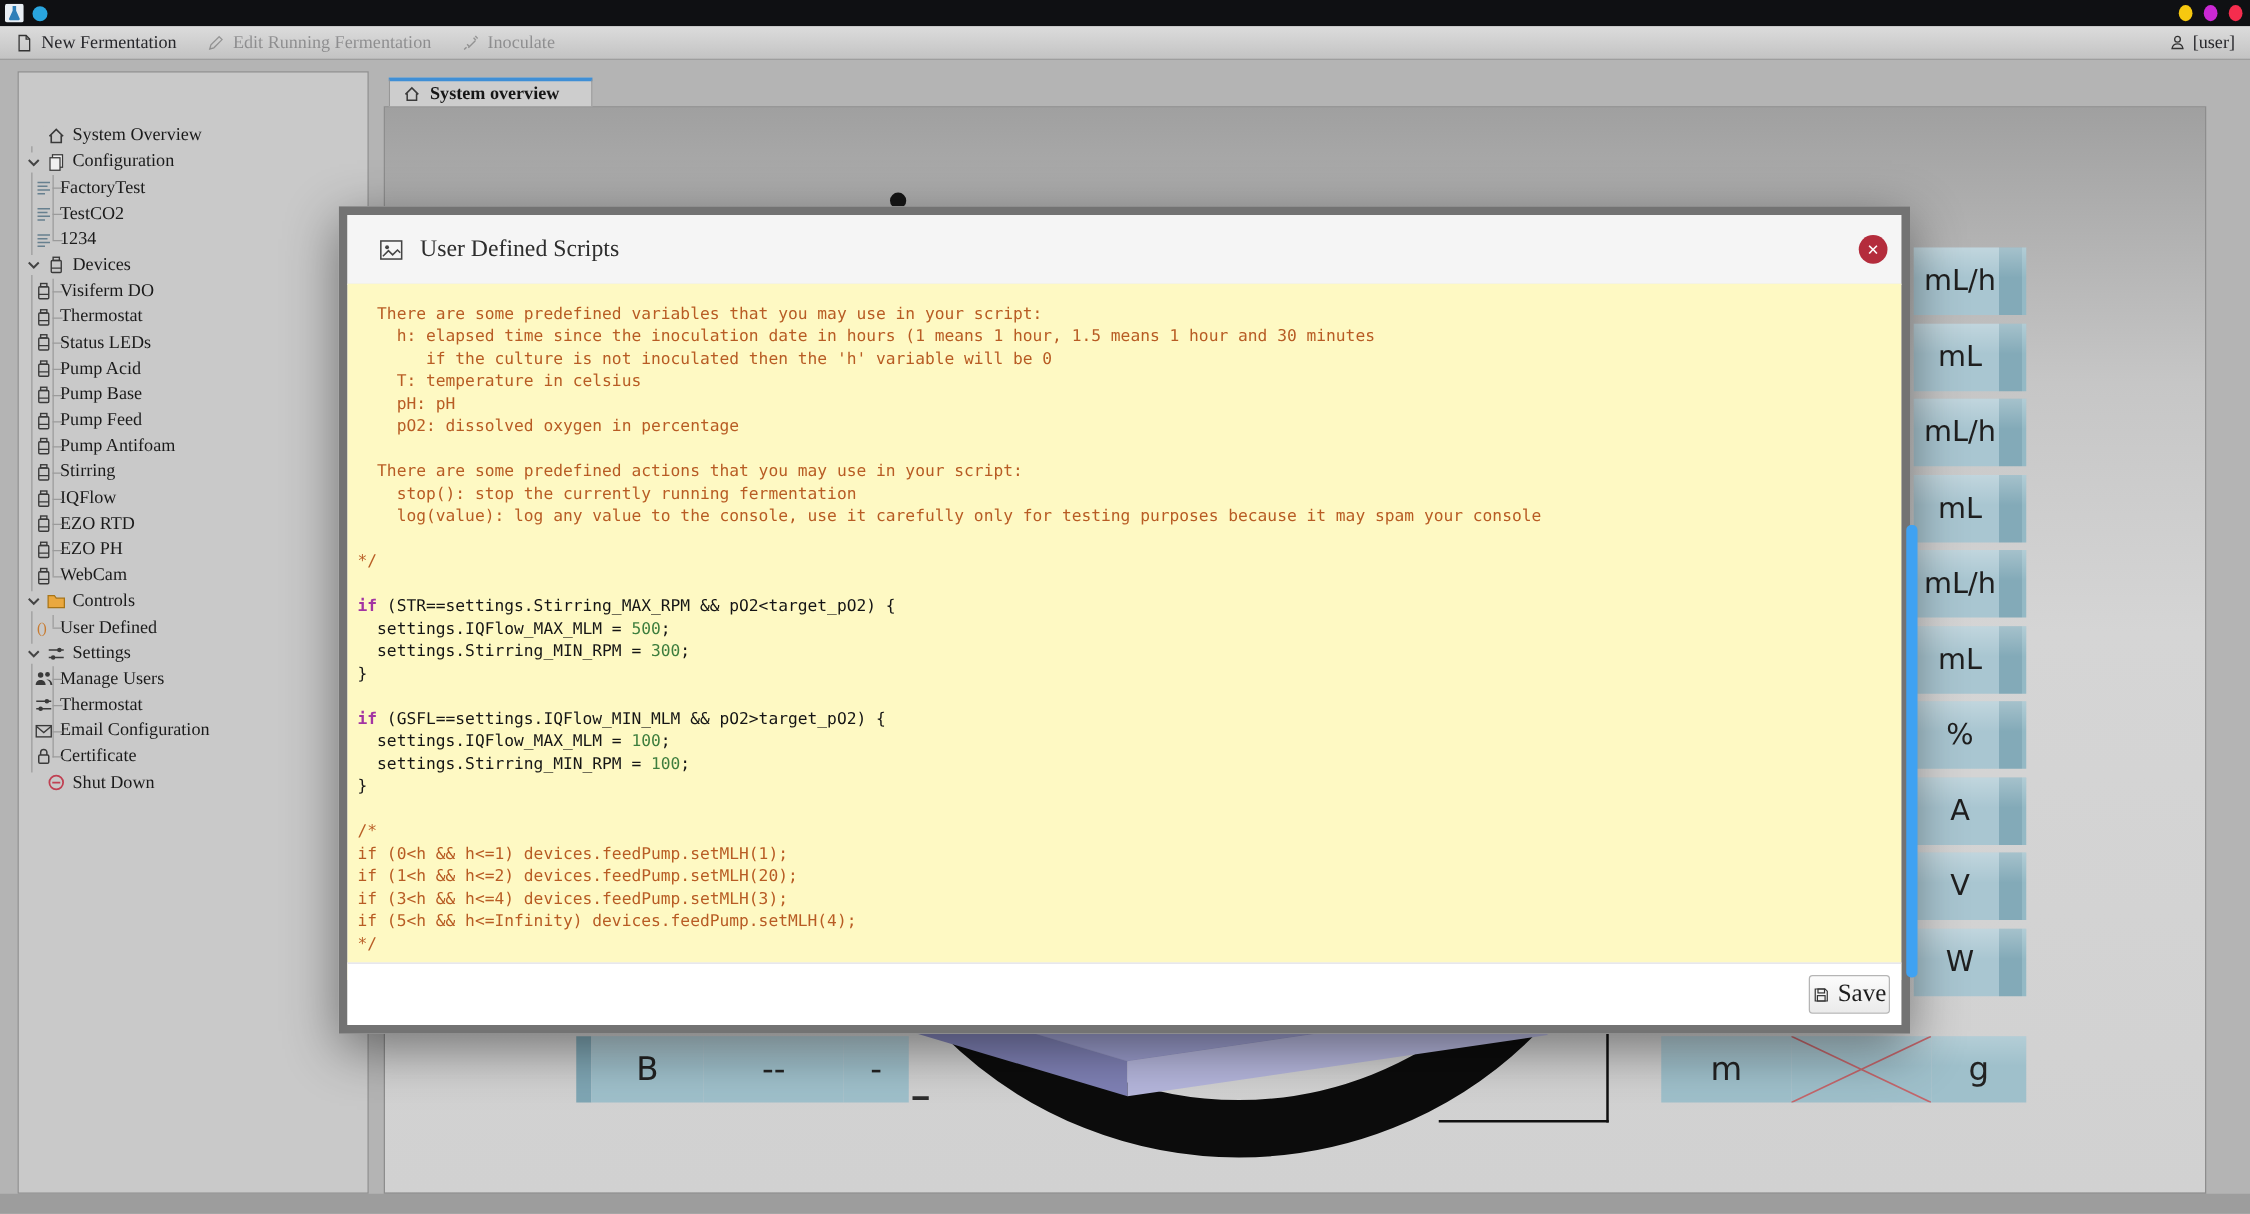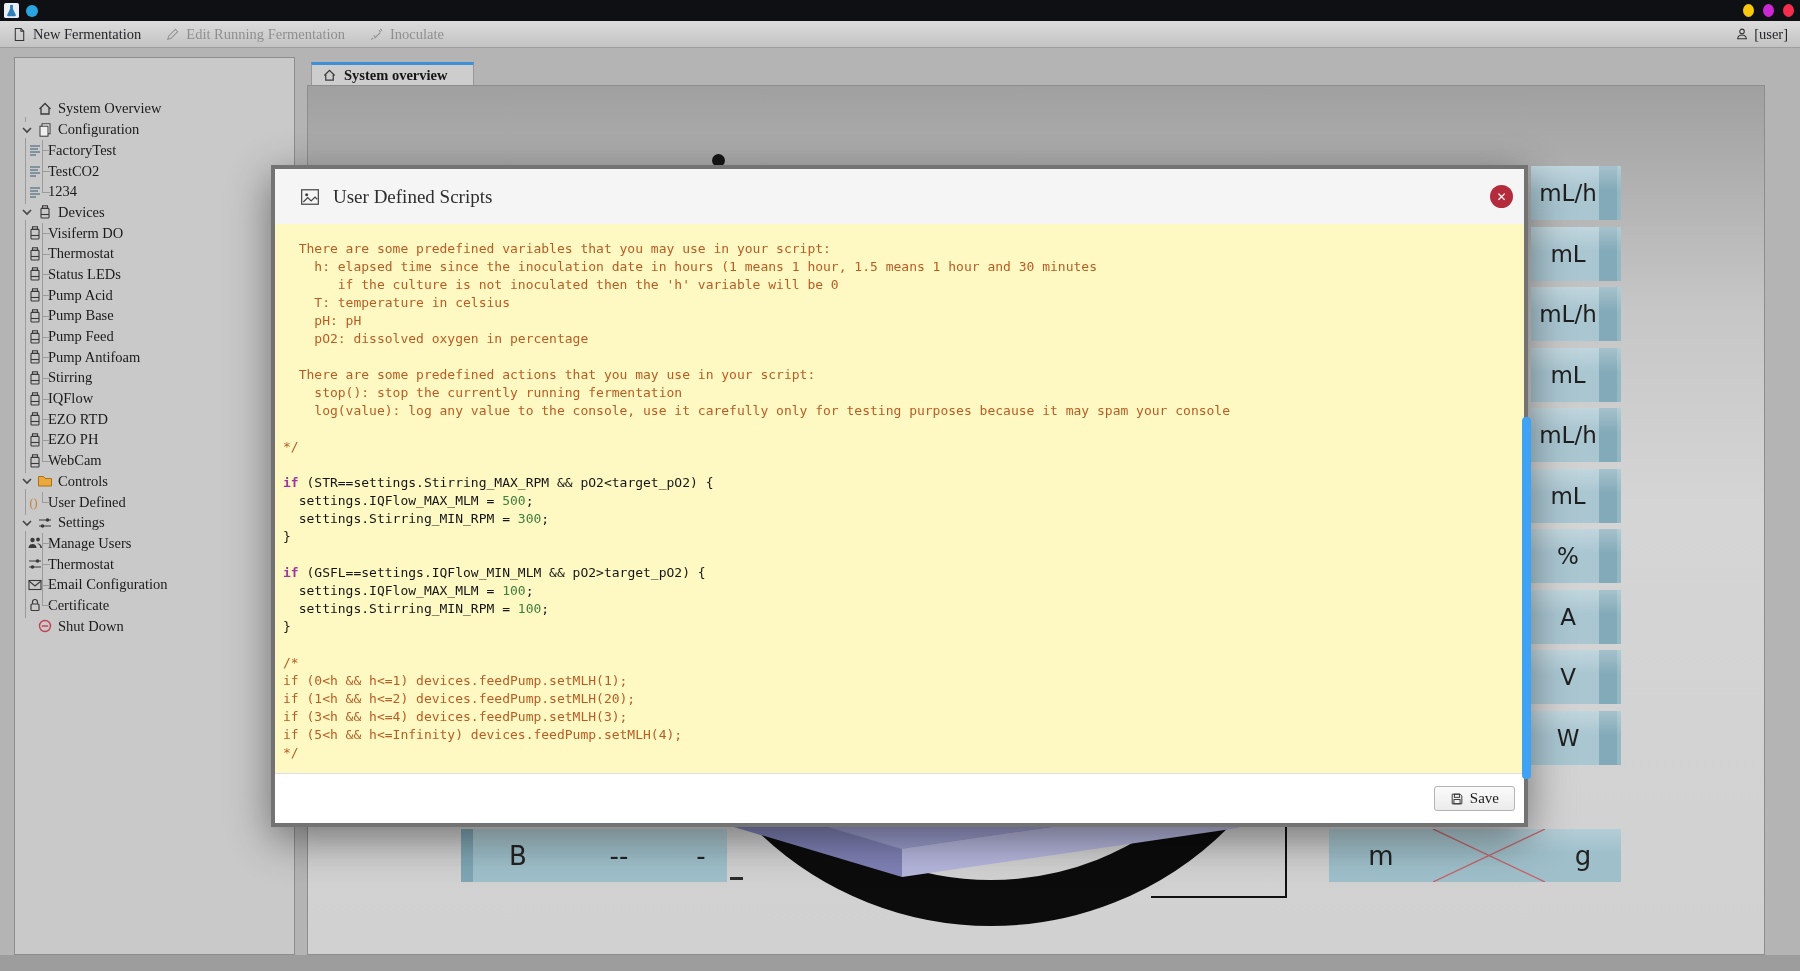--- a/index.html
+++ b/index.html
@@ -57,47 +57,47 @@
               border:1px solid #8d8d8d;overflow:hidden;
               background:linear-gradient(180deg,#a0a0a0 0px,#c6c6c6 220px,#d5d5d5 420px,#d1d1d1 100%)}
   .ring{position:absolute;left:348px;top:170px;width:670px;height:670px;box-sizing:border-box;
         border:46px solid #0c0c0c;border-radius:50%;z-index:1}
   .platform{position:absolute;left:393px;top:650px;z-index:3}
   .rect-line{position:absolute;background:#101010;z-index:2}
   .probe-dot{position:absolute;left:404px;top:68px;width:13px;height:13px;border-radius:50%;background:#161616;z-index:4}
   .ucell{position:absolute;display:flex;align-items:center;justify-content:center;padding-right:16px;
          box-sizing:border-box;z-index:5;
          background:linear-gradient(180deg,rgba(255,255,255,.28),rgba(255,255,255,0) 45%),
-                    linear-gradient(90deg,#a9c6d1 0%,#a9c6d1 76%,#83aab8 76%,#83aab8 96%,#94b9c5 96%);}
+                    linear-gradient(90deg,#a9c6d1 0%,#a9c6d1 76%,#83aab8 76%,#83aab8 96%,#94b9c5 96%);margin-top:32px;}
   .ulabel{font:23px "DejaVu Sans",sans-serif;color:#1f1f1f}
   .bcell{position:absolute;display:flex;align-items:center;justify-content:center;box-sizing:border-box;z-index:5;
          background:linear-gradient(180deg,rgba(255,255,255,.22),rgba(255,255,255,0) 45%),#9fc0cb}
   .bcell .blabel{font:26px "DejaVu Sans",sans-serif;color:#222}
   .bstrip{background:#7fa6b4}
   .mini-dash{position:absolute;left:422px;top:791px;width:13px;height:3px;background:#2c2c2c;z-index:5}
 
   
   .modal{position:absolute;left:271px;top:165px;width:1257px;height:662px;background:#fff;z-index:50;
-         box-shadow:0 12px 40px rgba(0,0,0,.45);border:4px solid #737373;box-sizing:border-box}
+         box-shadow:0 12px 40px rgba(0,0,0,.45);border:7px solid #737373;box-sizing:border-box}
   .m-header{height:55px;background:#f5f5f5;border-bottom:1px solid #e2e2e2;display:flex;align-items:center;
             padding-left:25px}
   .m-title-icon{width:20px;height:20px}
   .m-title-icon svg{width:100%;height:100%;display:block}
   .m-title{margin-left:13px;font-size:19px;color:#2e2e2e}
   .close-btn{position:absolute;right:11px;top:16px;width:23px;height:23px;border-radius:50%;background:#b42c3c;
              color:#fff;display:flex;align-items:center;justify-content:center;
              font:bold 12px "DejaVu Sans",sans-serif;cursor:pointer}
   .code{position:absolute;top:55px;left:0;right:0;height:557px;padding:16px 10px 0 8px;box-sizing:border-box;
         font:13px/18px "DejaVu Sans Mono",monospace;white-space:pre;overflow:hidden;background:#fef9c3}
   .cl{height:18px}
   .cm{color:#b85c24}.kw{color:#a335a3;font-weight:bold}.num{color:#3e7e3e}.pl{color:#151515}
   .sb{position:absolute;left:1247px;top:248px;width:9px;height:362px;background:#3fa2f2;border-radius:4px;z-index:2}
   .m-footer{position:absolute;bottom:0;left:0;right:0;height:50px;border-top:1px solid #dfdfe8;background:#fff;
             display:flex;align-items:center;justify-content:flex-end;padding-right:9px;box-sizing:border-box}
-  .save-btn{display:flex;align-items:center;gap:6px;padding:3px 15px;font-size:15px;color:#1d1d1d;
+  .save-btn{display:flex;align-items:center;gap:6px;padding:3px 2px;font-size:20px;color:#1d1d1d;
             background:linear-gradient(#fbfbfb,#ebebeb);border:1px solid #b5b5b5;border-radius:3px;cursor:pointer}
   .save-icon{width:14px;height:14px}
   .save-icon svg{width:100%;height:100%;display:block}
 </style>
 </head>
 <body>
 
 <div class="titlebar">
   <span class="app-icon">
       <svg viewBox="0 0 16 16">

